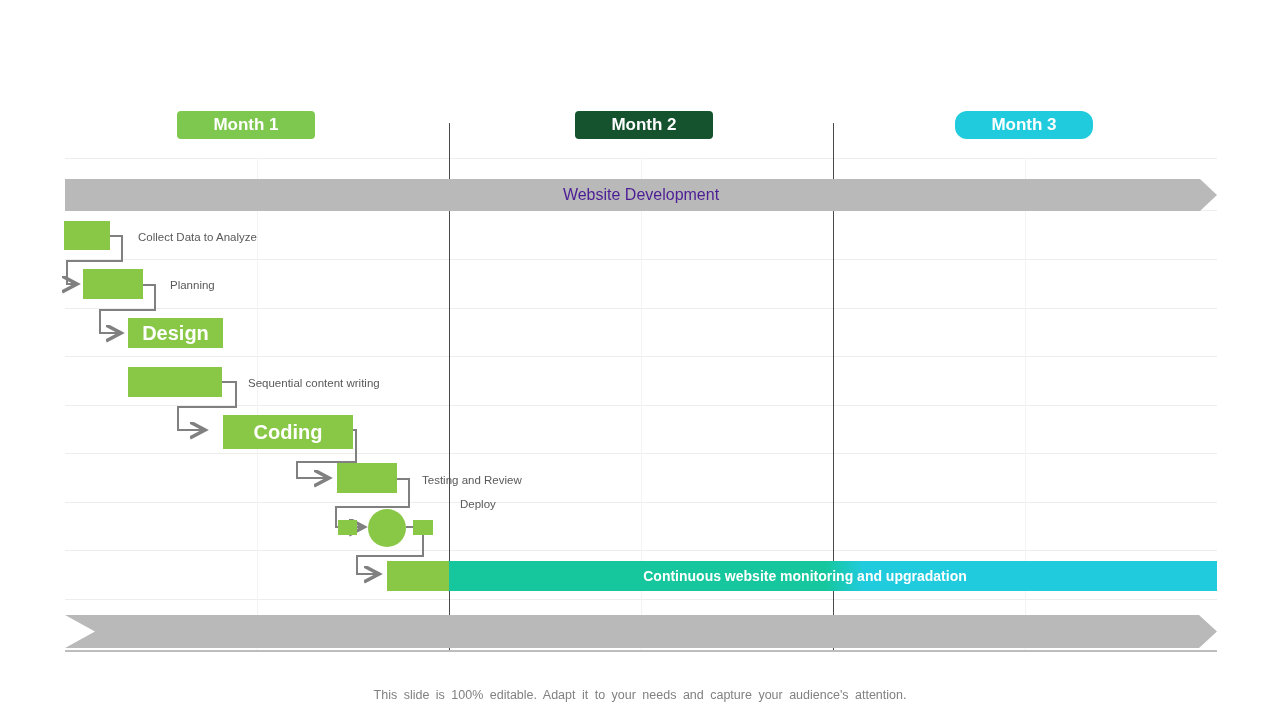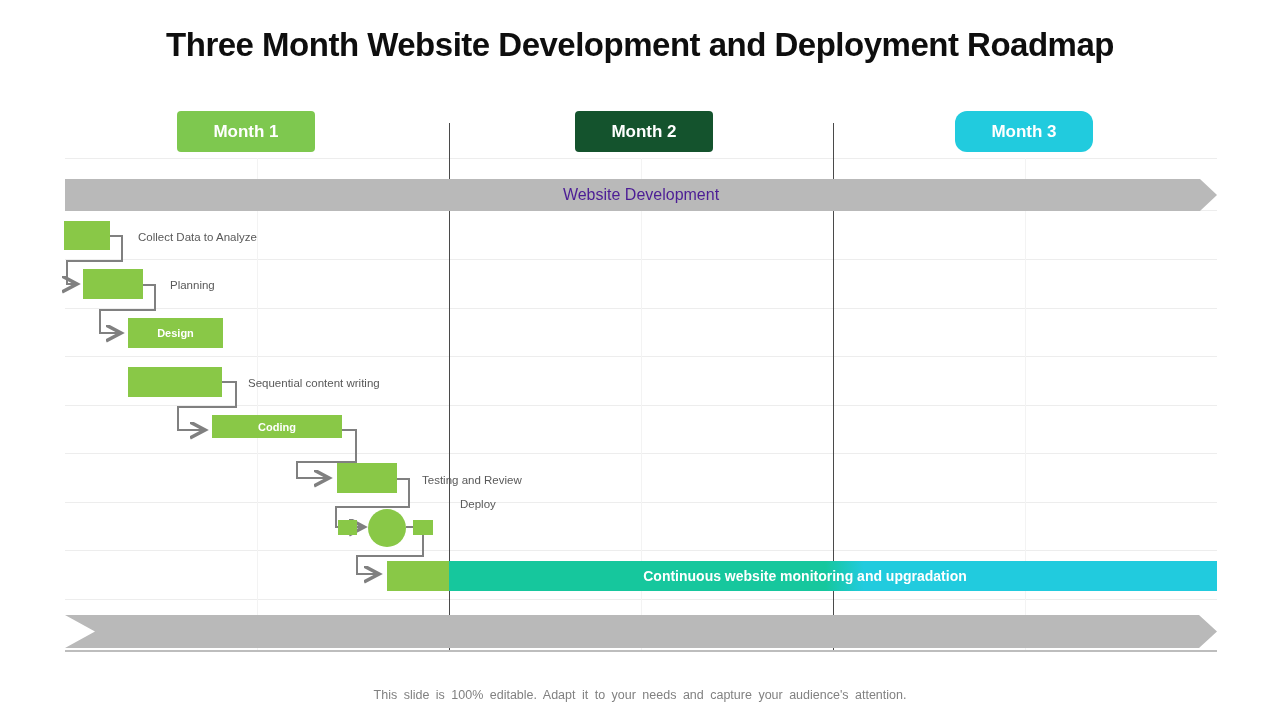--- a/index.html
+++ b/index.html
@@ -11,37 +11,37 @@
     position:absolute;left:0;top:26px;width:1280px;text-align:center;
     font-size:33px;font-weight:700;color:#0e0e0e;letter-spacing:-0.5px;
   }
   
   .hline{position:absolute;left:65px;width:1152px;height:1px;background:#ededed;}
   .vfaint{position:absolute;top:158px;width:1px;height:492px;background:#f3f3f3;}
   .baseline{position:absolute;left:65px;top:650px;width:1152px;height:2px;background:#bdbdbd;}
   .divider{position:absolute;top:123px;width:1px;height:529px;background:#4a4a4a;}
   
   .badge{
-    position:absolute;top:111px;height:41px;width:138px;border-radius:4px;
+    position:absolute;top:111px;height:28px;width:138px;border-radius:4px;
     display:flex;align-items:center;justify-content:center;
     color:#fff;font-size:17px;font-weight:700;
   }
   .badge.m1{left:177px;background:#7ec84f;}
   .badge.m2{left:575px;background:#14532d;}
   .badge.m3{left:955px;background:#21cbde;border-radius:12px;}
   
   .phase-banner{
     position:absolute;left:65px;top:179px;width:1152px;height:32px;background:#b9b9b9;
     clip-path:polygon(0 0, calc(100% - 17px) 0, 100% 50%, calc(100% - 17px) 100%, 0 100%);
     display:flex;align-items:center;justify-content:center;
     color:#4c1d95;font-size:16px;
   }
   
   .bar{position:absolute;background:#89c847;}
-  .bar.inside{display:flex;align-items:center;justify-content:center;color:#fff;font-weight:700;font-size:11px;}
+  .bar.inside{display:flex;align-items:center;justify-content:center;color:#fff;font-weight:700;font-size:20px;}
   .task-label{position:absolute;color:#595959;font-size:11.5px;white-space:nowrap;transform:translateY(-50%);}
   .mcircle{position:absolute;left:368px;top:509px;width:38px;height:38px;border-radius:50%;background:#89c847;}
   .monitor-main{
     position:absolute;left:449px;top:561px;width:768px;height:30px;
     background:linear-gradient(90deg,#16c79d 0%,#16c79d 49%,#21cbde 54%,#21cbde 100%);
     display:flex;align-items:center;justify-content:center;
     color:#fff;font-weight:700;font-size:14px;padding-right:56px;box-sizing:border-box;
   }
   
   .bottom-ribbon{
@@ -52,21 +52,20 @@
     position:absolute;left:0;top:688px;width:1280px;text-align:center;
     color:#818181;font-size:12.5px;word-spacing:3px;
   }
   svg.connectors{position:absolute;left:0;top:0;width:1280px;height:720px;pointer-events:none;}
 </style>
 </head>
 <body>
 
 <div class="slide">
 
-  <div class="title">Three Month Website Development and Deployment Roadmap</div>
 
   <div class="hline" style="top:158px"></div>
   <div class="hline" style="top:210px"></div>
   <div class="hline" style="top:259px"></div>
   <div class="hline" style="top:308px"></div>
   <div class="hline" style="top:356px"></div>
   <div class="hline" style="top:405px"></div>
   <div class="hline" style="top:453px"></div>
   <div class="hline" style="top:502px"></div>
   <div class="hline" style="top:550px"></div>
@@ -116,21 +115,21 @@
   <div class="bar" style="left:83px;top:269px;width:60px;height:30px"></div>
   <div class="task-label" style="left:170px;top:285px">Planning</div>
 
   <div class="bar inside" style="left:128px;top:318px;width:95px;height:30px">
     <span>Design</span>
   </div>
 
   <div class="bar" style="left:128px;top:367px;width:94px;height:30px"></div>
   <div class="task-label" style="left:248px;top:383px">Sequential content writing</div>
 
-  <div class="bar inside" style="left:212px;top:415px;width:130px;height:23px">
+  <div class="bar inside" style="left:223px;top:415px;width:130px;height:34px">
     <span>Coding</span>
   </div>
 
   <div class="bar" style="left:337px;top:463px;width:60px;height:30px"></div>
   <div class="task-label" style="left:422px;top:480px">Testing and Review</div>
 
   <div class="bar" style="left:338px;top:520px;width:19px;height:15px"></div>
   <div class="mcircle"></div>
   <div class="bar" style="left:413px;top:520px;width:20px;height:15px"></div>
   <div class="task-label" style="left:460px;top:504px">Deploy</div>

